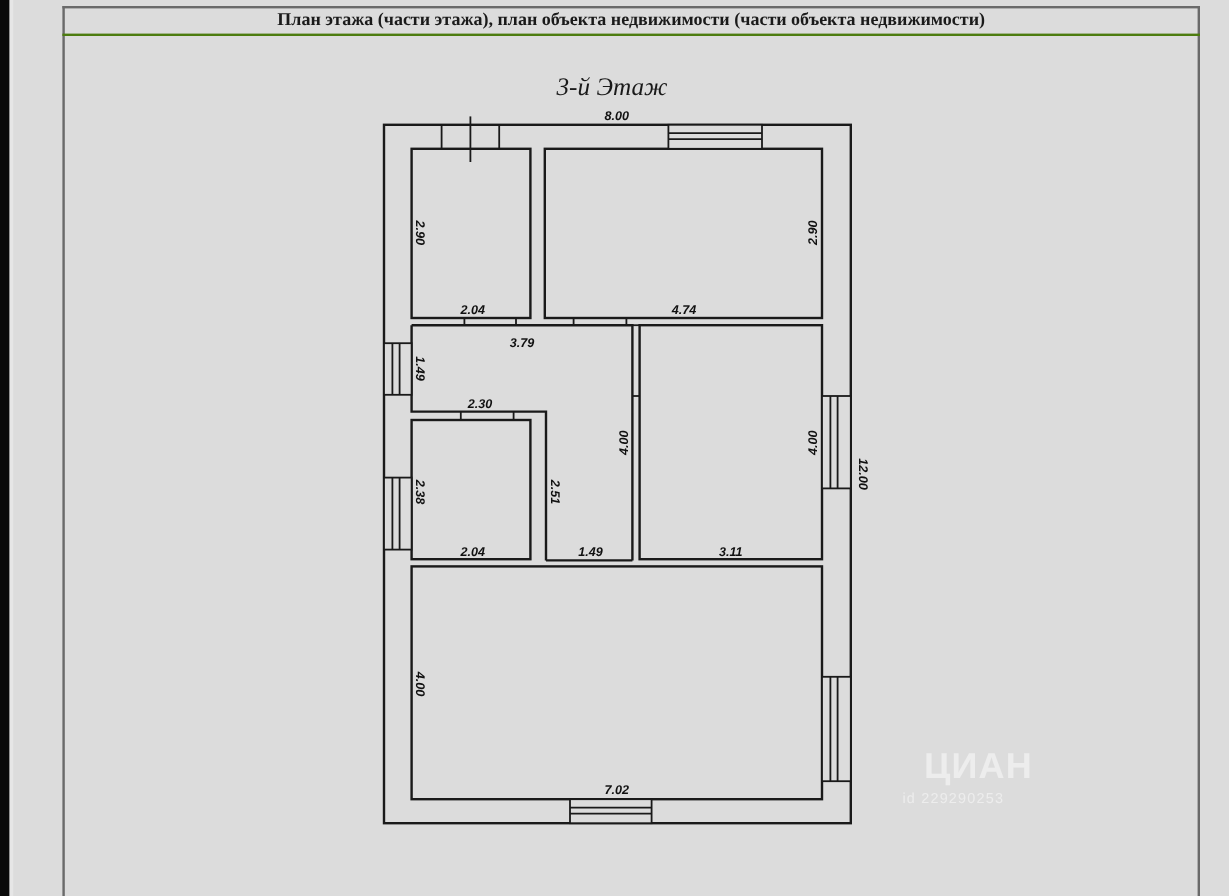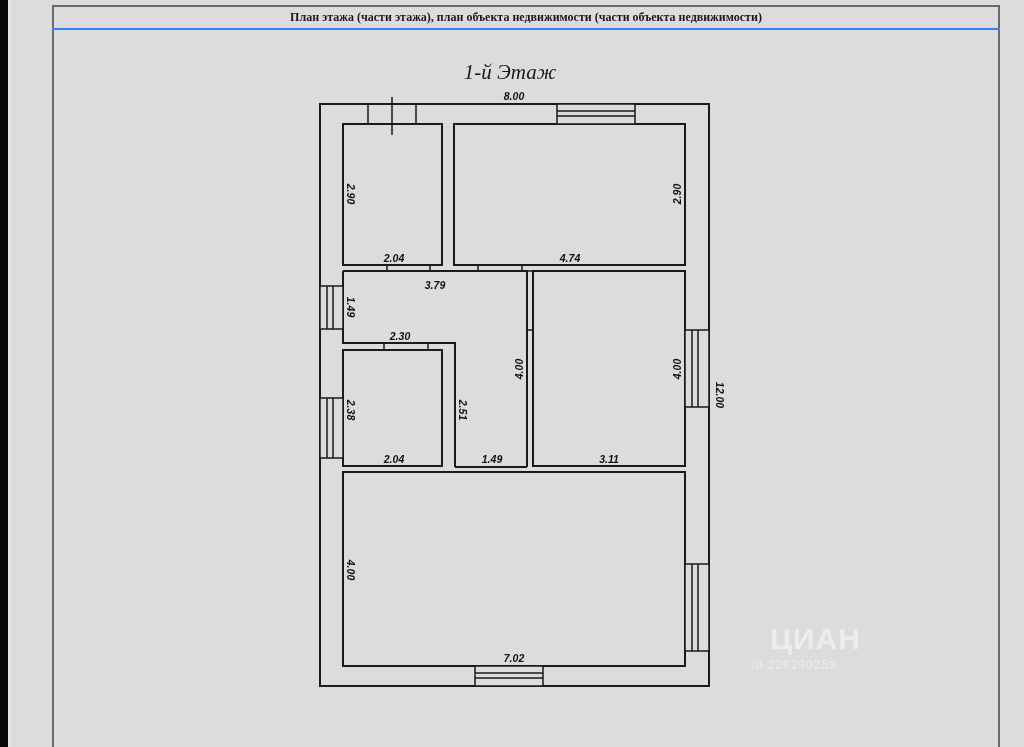--- a/index.html
+++ b/index.html
@@ -9,23 +9,23 @@
     font-family:"Liberation Sans", sans-serif;
   }
   .left-strip { position:absolute; left:0; top:0; width:8px; height:747px; background:#0a0a0a; }
   .left-gap { position:absolute; left:8px; top:0; width:3px; height:747px; background:#e6e6e6; }
   .frame {
     position:absolute; left:52px; top:5px; width:948px; height:760px;
     border:2px solid #6a6a6a; border-bottom:none; box-sizing:border-box;
   }
   .header {
     position:absolute; left:52px; top:5px; width:948px; height:25px;
-    border-bottom:2px solid #3b82f6; box-sizing:border-box;
+    border-bottom:2px solid #4d7c0f; box-sizing:border-box;
     text-align:center; line-height:24px;
-    font-family:"Liberation Serif", serif; font-weight:bold; font-size:12px; color:#1a1a1a;
+    font-family:"Liberation Serif", serif; font-weight:bold; font-size:15px; color:#1a1a1a;
   }
   .floor-title {
     position:absolute; left:440px; top:60px; width:140px; text-align:center;
     font-family:"Liberation Serif", serif; font-style:italic; font-size:21px; color:#1a1a1a;
   }
   svg.plan { position:absolute; left:0; top:0; }
   .dim { font-family:"Liberation Sans", sans-serif; font-size:10.5px; font-weight:bold; font-style:italic; fill:#111; }
   .watermark {
     position:absolute; left:752px; top:612px; width:170px; height:60px;
     color:#f0f0f0; opacity:0.85;
@@ -35,21 +35,21 @@
 </style>
 </head>
 <body>
 
 <div class="left-strip"></div>
 <div class="left-gap"></div>
 
 <div class="frame"></div>
 <div class="header">План этажа (части этажа), план объекта недвижимости (части объекта недвижимости)</div>
 
-<div class="floor-title">1-й Этаж</div>
+<div class="floor-title">3-й Этаж</div>
 
 <svg class="plan" width="1024" height="747">
   <g stroke="#1a1a1a" stroke-width="2" fill="none">
 
     <rect x="320" y="104" width="389" height="582"></rect>
 
     <rect x="343" y="124" width="99" height="141"></rect>
     <rect x="454" y="124" width="231" height="141"></rect>
     <path d="M343 271 H527 V467 M343 271 V343 H455 V467"></path>
     <rect x="343" y="350" width="99" height="116"></rect>

